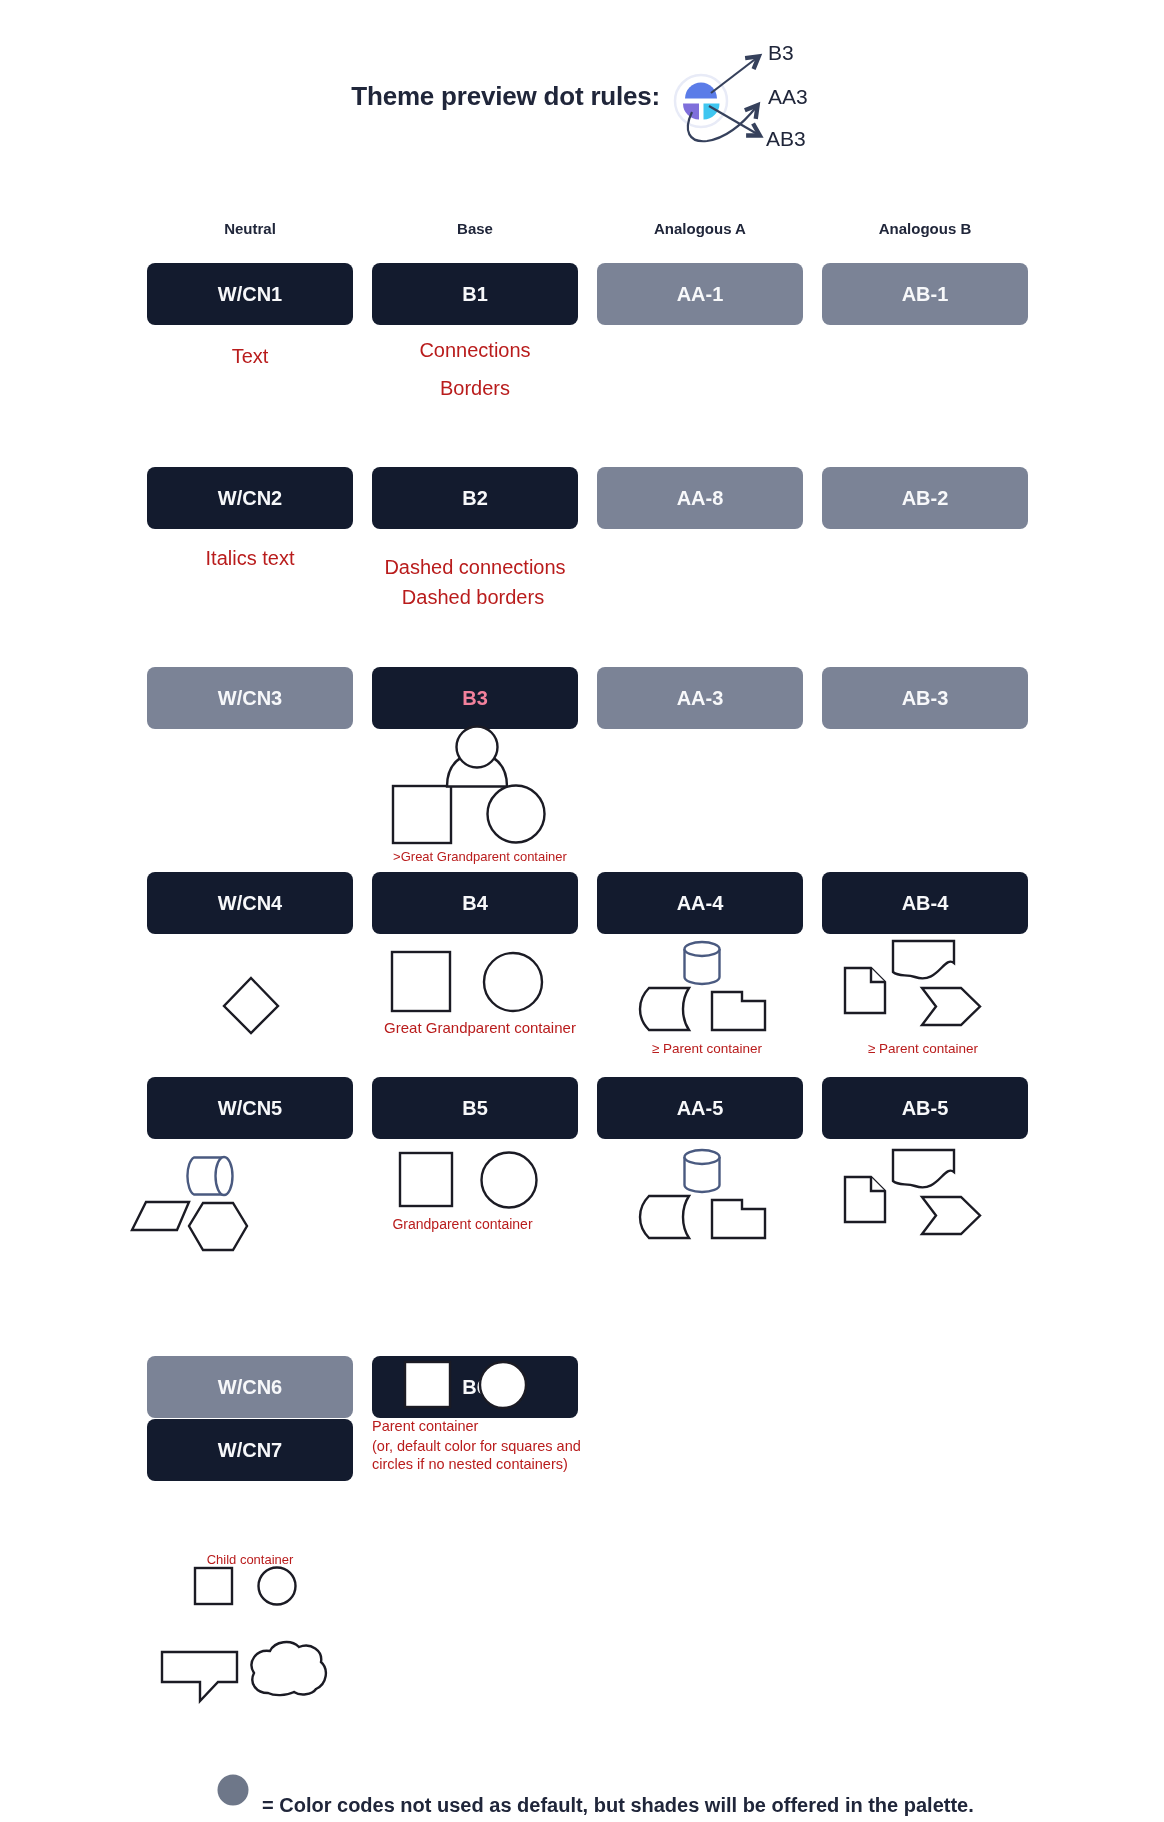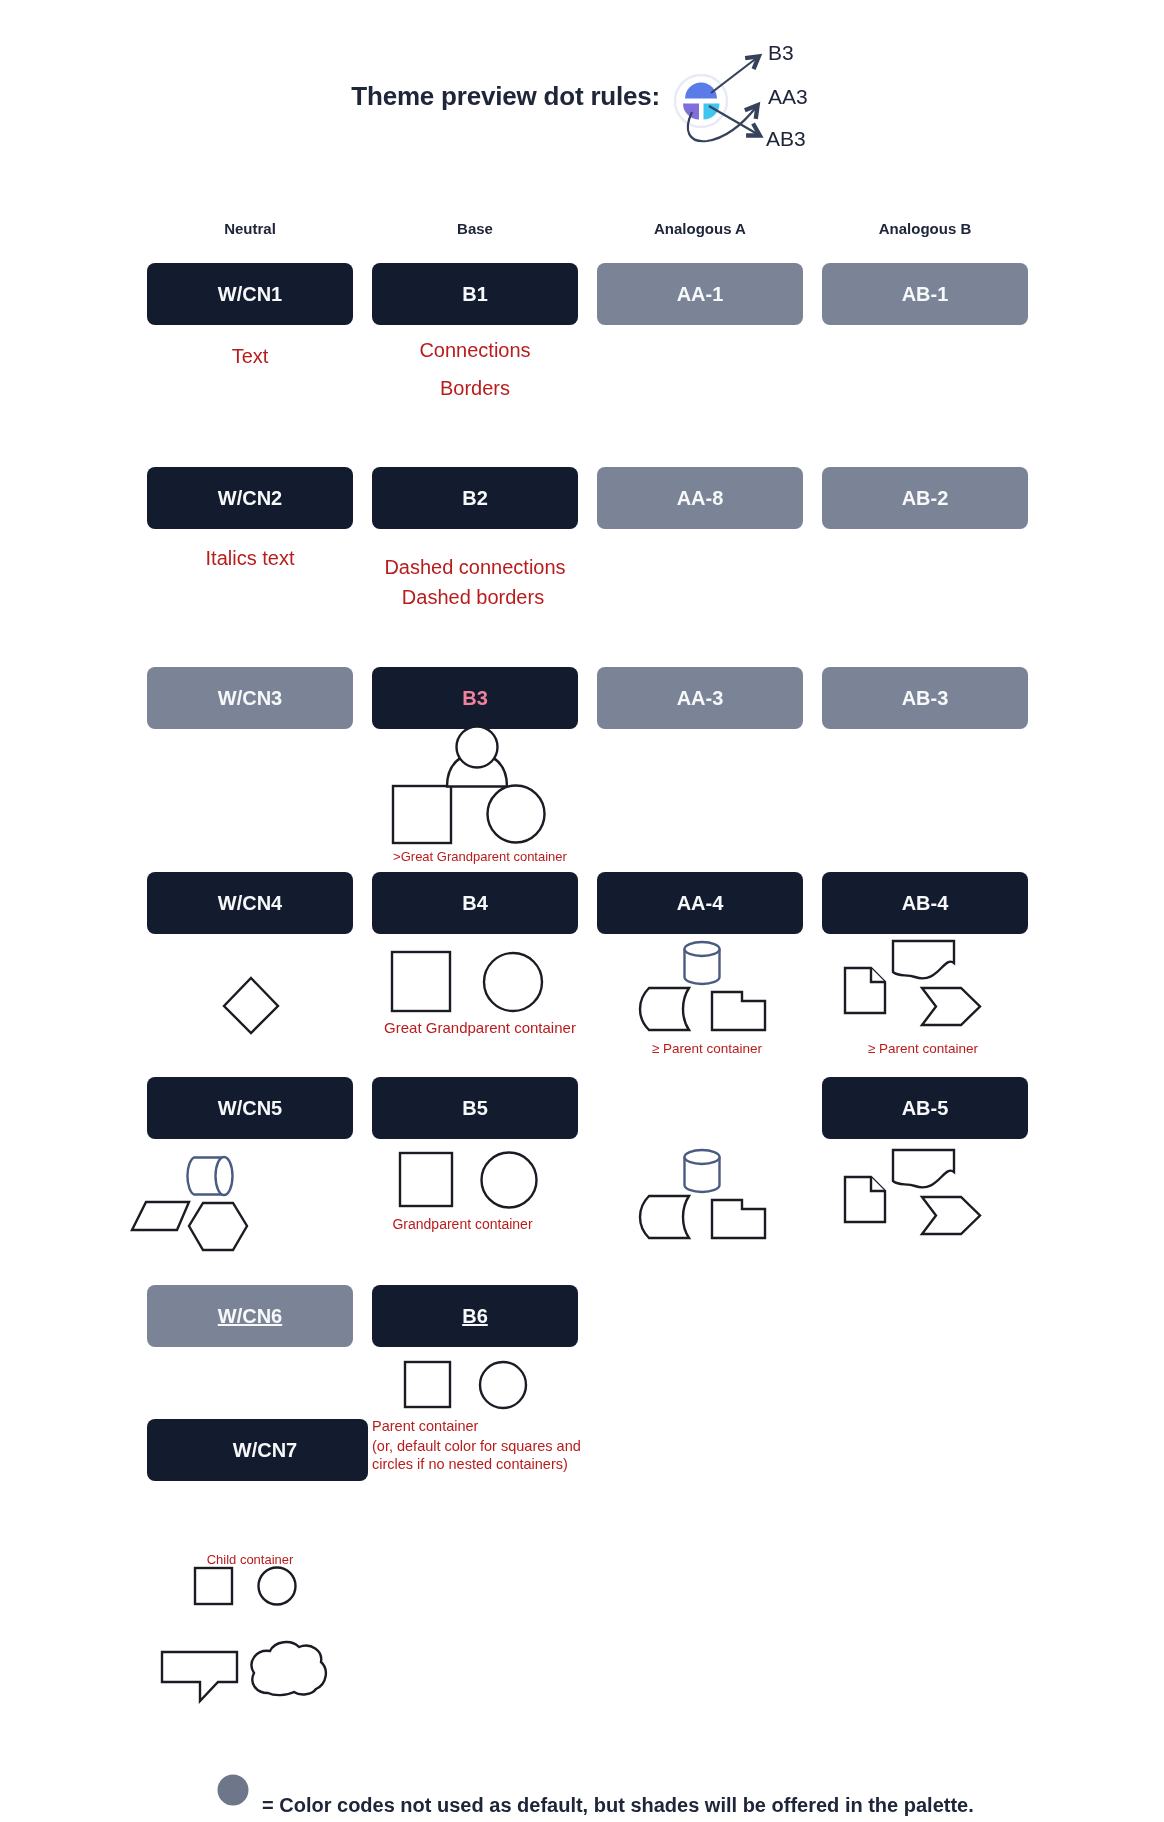--- a/index.html
+++ b/index.html
@@ -24,21 +24,21 @@
   
   .swatch{
     width:206px;height:62px;border-radius:8px;
     display:flex;align-items:center;justify-content:center;
     font-size:20px;font-weight:700;color:#f7f8fa;
   }
   .dark{background:var(--swatch-dark);}
   .gray{background:var(--swatch-gray);}
   .pink-label{color:var(--label-pink);}
   .r1{top:263px;} .r2{top:467px;} .r3{top:667px;} .r4{top:872px;}
-  .r5{top:1077px;} .r6{top:1285px;text-decoration:underline;} .r7{top:1419px;padding-left:15px;}
+  .r5{top:1077px;} .r6{top:1356px;} .r7{top:1419px;}
   
   .cap{font-weight:400;text-align:center;color:#b91c1c;}
   .cap-20{font-size:20px;}
   .cap-text{left:147px;top:345px;width:206px;}
   .cap-conn1{left:372px;top:331px;width:206px;margin-top:8px;}
   .cap-conn2{left:372px;top:377px;width:206px;}
   .cap-italics{left:147px;top:547px;width:206px;}
   .cap-dash1{left:347px;top:556px;width:256px;}
   .cap-dash2{left:345px;top:586px;width:256px;}
   .cap-b3{left:340px;top:849px;width:280px;font-size:13px;}
@@ -140,20 +140,23 @@
   <div class="abs cap cap-b4">Great Grandparent container</div>
   <div class="abs cap cap-aa4">≥  Parent container</div>
   <div class="abs cap cap-ab4">≥ Parent container</div>
 
   <div class="abs swatch c1 r5 dark">
       <span>W/CN5</span>
     </div>
   <div class="abs swatch c2 r5 dark">
       <span>B5</span>
     </div>
+  <div class="abs swatch c3 r5 dark">
+      <span>AA-5</span>
+    </div>
   <div class="abs swatch c4 r5 dark">
       <span>AB-5</span>
     </div>
   <div class="abs cap cap-b5">Grandparent container</div>
 
   <div class="abs swatch c1 r6 gray">
       <span>W/CN6</span>
     </div>
   <div class="abs swatch c2 r6 dark">
       <span>B6</span>

